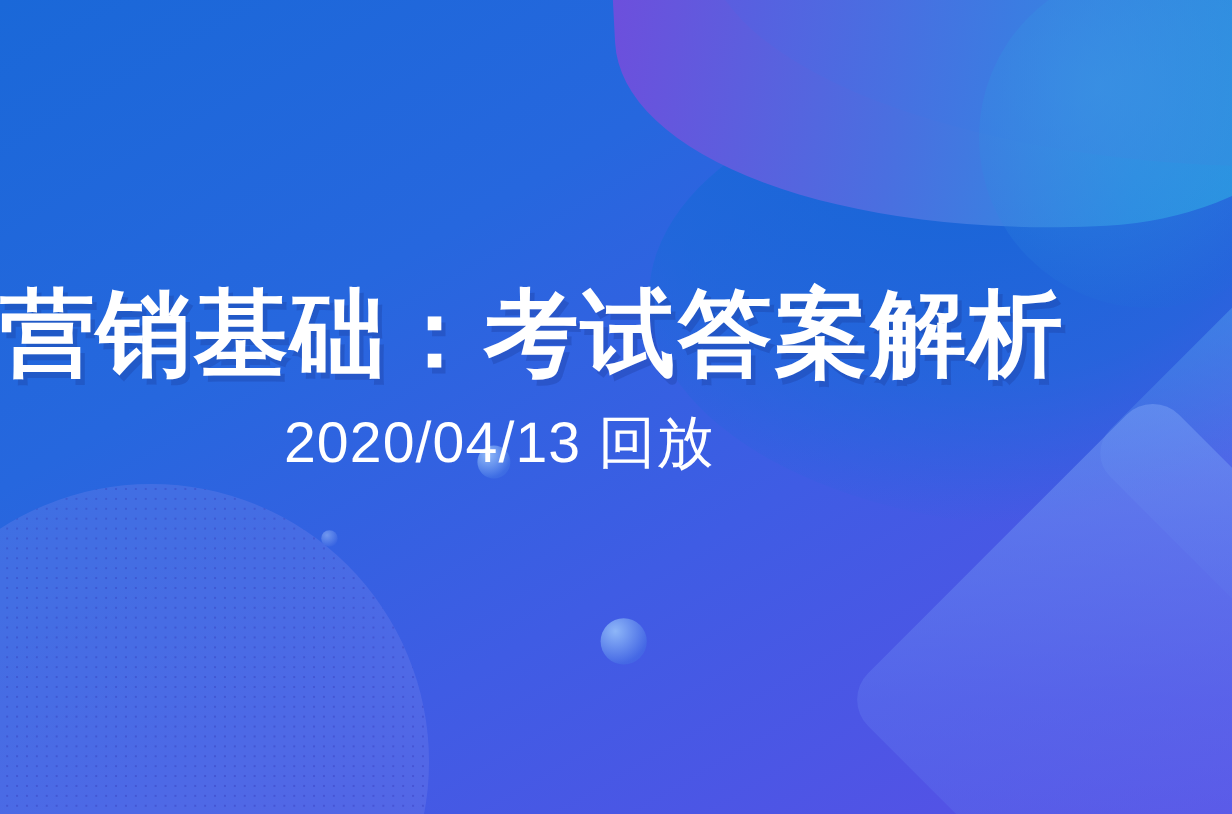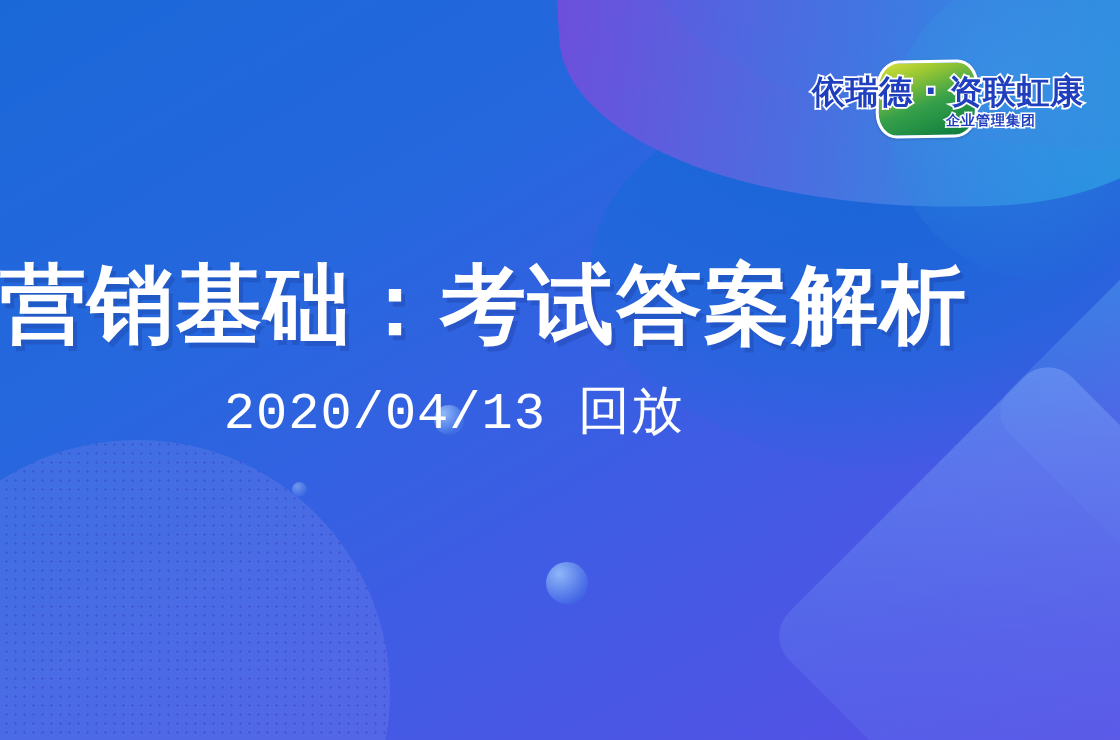--- a/index.html
+++ b/index.html
@@ -191,22 +191,22 @@
     font-family: "DejaVu Serif", "Liberation Serif", serif;
     font-weight: bold;
     font-size: 86px;
     line-height: 104px;
     letter-spacing: 2px;
     color: #ffffff;
     text-shadow: 4px 5px 0 rgba(25,55,150,.30);
     white-space: nowrap;
   }
   #subtitle {
-    margin-top: 28px;
-    font-family: Liberation Mono, monospace;
+    margin-top: 16px;
+    font-family: Liberation Sans, sans-serif;
     font-weight: 400;
     font-size: 52px;
     line-height: 62px;
     letter-spacing: 1px;
     color: #ffffff;
     white-space: nowrap;
   }
 </style>
 </head>
 <body>
@@ -222,24 +222,19 @@
     <div class="diamond-2"></div>
     <div class="diamond"></div>
 
     <div class="dot-circle"></div>
 
     <div class="bubble bubble-a"></div>
     <div class="bubble bubble-b"></div>
     <div class="bubble bubble-c"></div>
   </div>
 
-  <div id="logo">
-    <div class="logo-green"></div>
-    <div class="logo-main">依瑞德 · 资联虹康</div>
-    <div class="logo-sub">企业管理集团</div>
-  </div>
 
   <div id="headline">
     <div id="title">营销基础：考试答案解析</div>
     <div id="subtitle">2020/04/13 回放</div>
   </div>
 
 </div>
 
 </body></html>

